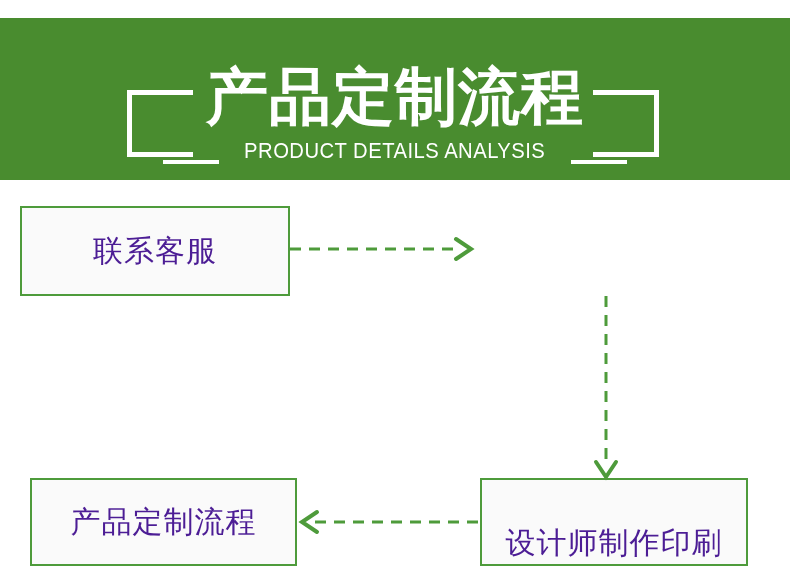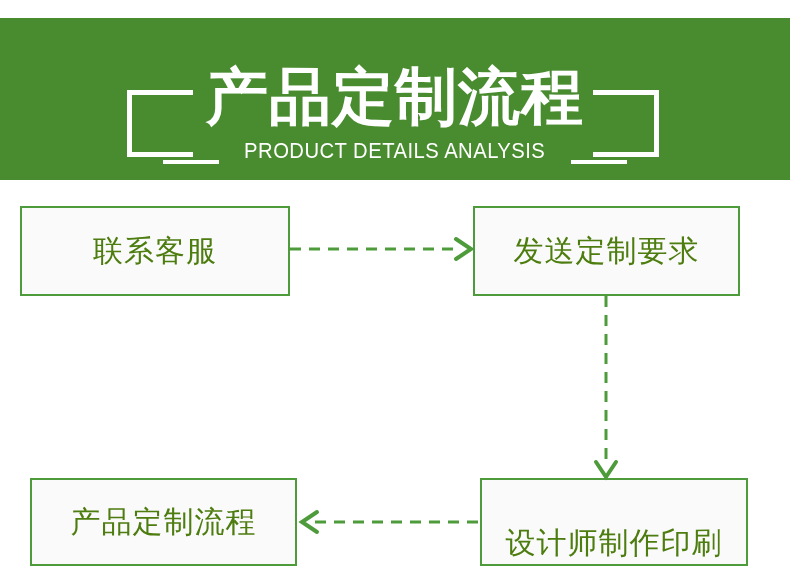--- a/index.html
+++ b/index.html
@@ -97,21 +97,21 @@
 
   
   .flowbox {
     position: absolute;
     background: #fafafa;
     border: 2px solid #4e9b3b;
     box-sizing: border-box;
     display: flex;
     align-items: center;
     justify-content: center;
-    color: #4d7c0f;
+    color: #4c1d95;
     font-size: 30px;
     font-weight: normal;
     letter-spacing: 1px;
     white-space: nowrap;
   }
   #box-contact  { left: 20px;  top: 206px; width: 270px; height: 90px; }
   #box-send     { left: 473px; top: 206px; width: 267px; height: 90px; }
   #box-ship     { left: 30px;  top: 478px; width: 267px; height: 88px; }
   #box-print    { left: 480px; top: 478px; width: 268px; height: 88px; align-items: flex-end; }
 
@@ -135,23 +135,20 @@
       <span class="sub-rule"></span>
       <span class="title-sub">PRODUCT DETAILS ANALYSIS</span>
       <span class="sub-rule"></span>
     </div>
   </div>
 
   <div class="flowbox" id="box-contact">
     <span>联系客服</span>
   </div>
 
-  <div class="flowbox" id="box-send">
-    <span>发送定制要求</span>
-  </div>
 
   <div class="flowbox" id="box-print">
     <span>设计师制作印刷</span>
   </div>
 
   <div class="flowbox" id="box-ship">
     <span>产品定制流程</span>
   </div>
 
   <div class="connector" style="left:288px; top:236px; width:190px; height:26px;">

